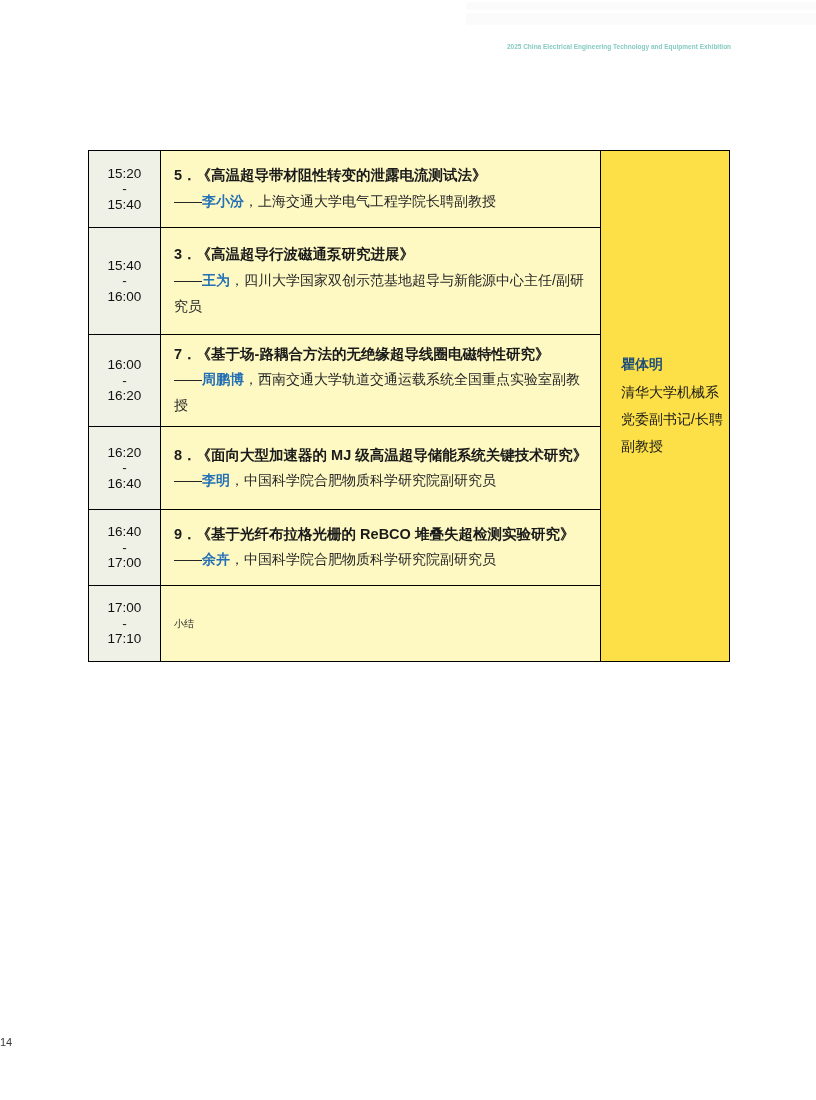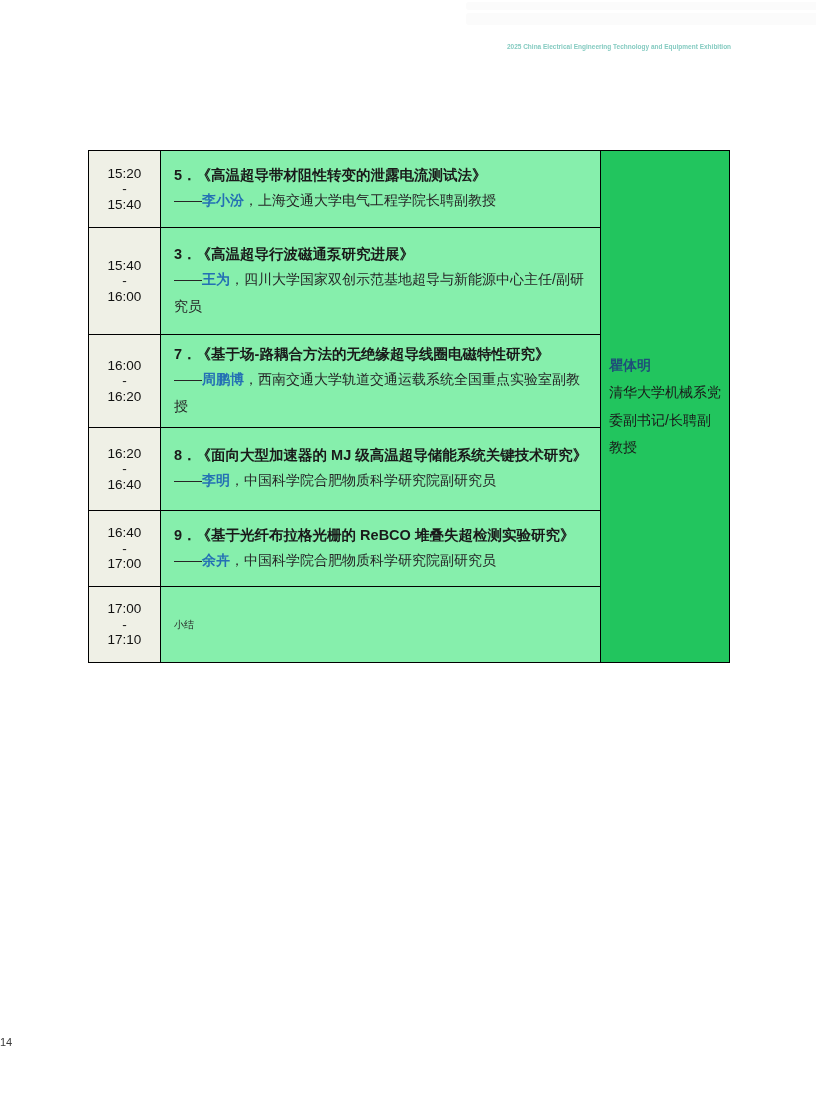--- a/index.html
+++ b/index.html
@@ -70,46 +70,45 @@
     text-align: center;
     vertical-align: middle;
     font-size: 13.5px;
     line-height: 1.15;
     color: #111;
     padding: 3px 2px;
   }
   td.time .t { white-space: pre-line; }
 
   td.session {
-    background: #86efac;
+    background: #fef9c3;
     vertical-align: middle;
     padding: 7px 10px 7px 13px;
   }
   .session-title {
     font-size: 14.5px;
     font-weight: bold;
     color: #1a1a1a;
     line-height: 1.75;
   }
   .speaker-line {
     font-size: 14px;
     color: #262626;
     line-height: 1.85;
   }
   .speaker-line .name {
     font-weight: bold;
     color: var(--speaker-blue, #2470b4);
-    font-family: Liberation Mono, monospace;
   }
   .note { font-size: 10px; color: #262626; }
 
   td.chair {
-    background: #22c55e;
+    background: #fde047;
     vertical-align: middle;
-    padding: 6px 5px 6px 8px;
+    padding: 6px 5px 6px 20px;
     font-size: 14px;
     line-height: 1.95;
     color: #1a1a1a;
   }
   .chair-name {
     font-weight: bold;
     color: var(--chair-navy, #1f4e79);
   }
 
   

